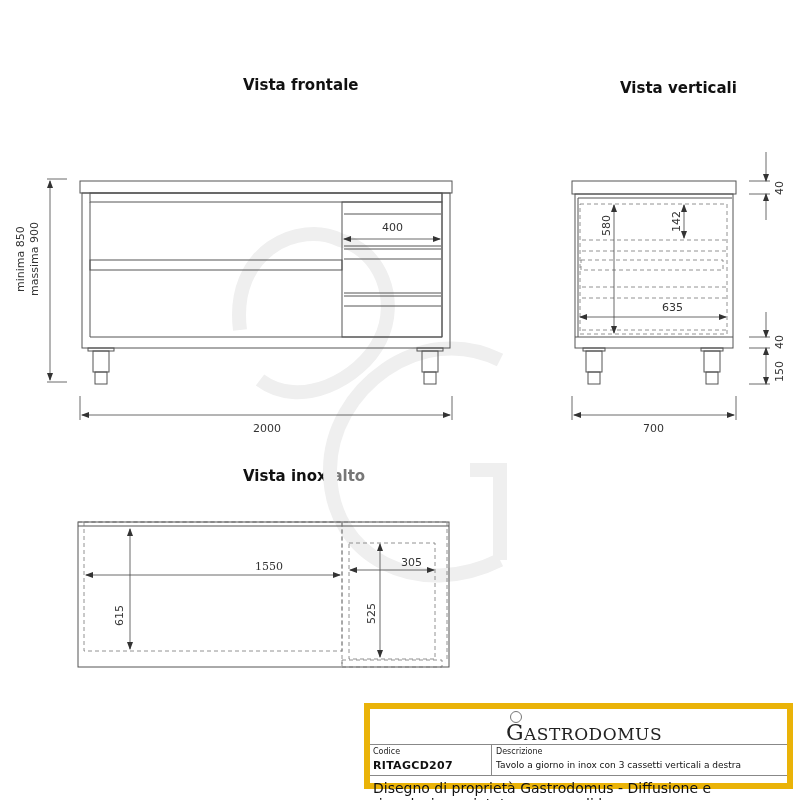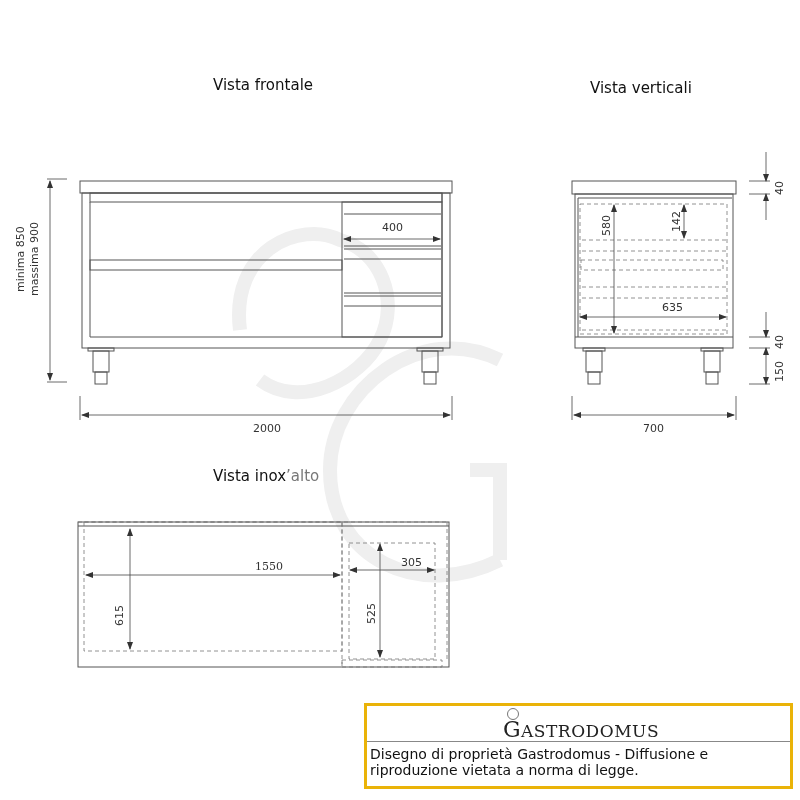--- a/index.html
+++ b/index.html
@@ -1,22 +1,22 @@
 <!DOCTYPE html>
 <html><head>
 <meta charset="utf-8">
 <style>
   html,body{margin:0;padding:0;background:#fff;}
   body{width:800px;height:800px;position:relative;overflow:hidden;font-family:"DejaVu Sans",sans-serif;}
-  .title{position:absolute;font-family:"DejaVu Sans",sans-serif;font-weight:normal;font-size:15px;color:#111;white-space:nowrap;}
+  .title{position:absolute;font-family:"DejaVu Sans",sans-serif;font-weight:bold;font-size:15px;color:#111;white-space:nowrap;margin-left:30px;}
   .title .faded{color:#777;}
   svg{position:absolute;left:0;top:0;}
   .dim{font-family:"DejaVu Sans",sans-serif;font-size:11px;fill:#333;}
   .dimserif{font-family:"DejaVu Serif",serif;font-size:11px;fill:#333;}
-  .tb{position:absolute;left:364px;top:703px;width:429px;height:86px;border:3px solid #eab308;box-sizing:border-box;font-family:"DejaVu Sans",sans-serif;color:#111;}
+  .tb{position:absolute;left:364px;top:703px;width:429px;height:86px;border:6px solid #eab308;box-sizing:border-box;font-family:"DejaVu Sans",sans-serif;color:#111;}
   .tb-logo{height:35px;border-bottom:1px solid #888;position:relative;}
   .tb-logo .brand{position:absolute;left:136px;top:11px;font-family:"DejaVu Serif",serif;font-size:17px;letter-spacing:0.5px;color:#222;}
   .tb-logo .brand .big{font-size:22px;}
   .tb-logo .logo-icon{position:absolute;left:140px;top:2px;width:10px;height:10px;border:1px solid #777;border-radius:50%;}
   .tb-row{display:flex;height:30px;border-bottom:1px solid #888;}
   .tb-code{width:122px;border-right:1px solid #888;padding:1px 3px;box-sizing:border-box;}
   .tb-desc{flex:1;padding:1px 4px;box-sizing:border-box;}
   .lbl{font-size:8px;color:#222;display:block;line-height:11px;}
   .code{font-size:11px;font-weight:bold;letter-spacing:0.3px;display:block;margin-top:2px;}
   .desc{font-size:9px;display:block;margin-top:3px;}
@@ -152,14 +152,24 @@
   <text class="dim" transform="translate(123,626) rotate(-90)">615</text>
   <text class="dim" x="401" y="566">305</text>
   <text class="dim" transform="translate(375,624) rotate(-90)">525</text>
 </svg>
 
 <div class="tb">
   <div class="tb-logo">
     <span class="logo-icon"></span>
     <span class="brand"><span class="big">G</span><span>ASTRODOMUS</span></span>
   </div>
+  <div class="tb-row">
+    <div class="tb-code">
+      <span class="lbl">Codice</span>
+      <span class="code">RITAGCD207</span>
+    </div>
+    <div class="tb-desc">
+      <span class="lbl">Descrizione</span>
+      <span class="desc">Tavolo a giorno in inox con 3 cassetti verticali a destra</span>
+    </div>
+  </div>
   <div class="tb-foot">Disegno di proprietà Gastrodomus -  Diffusione e riproduzione vietata a norma di legge.</div>
 </div>
 
 </body></html>

